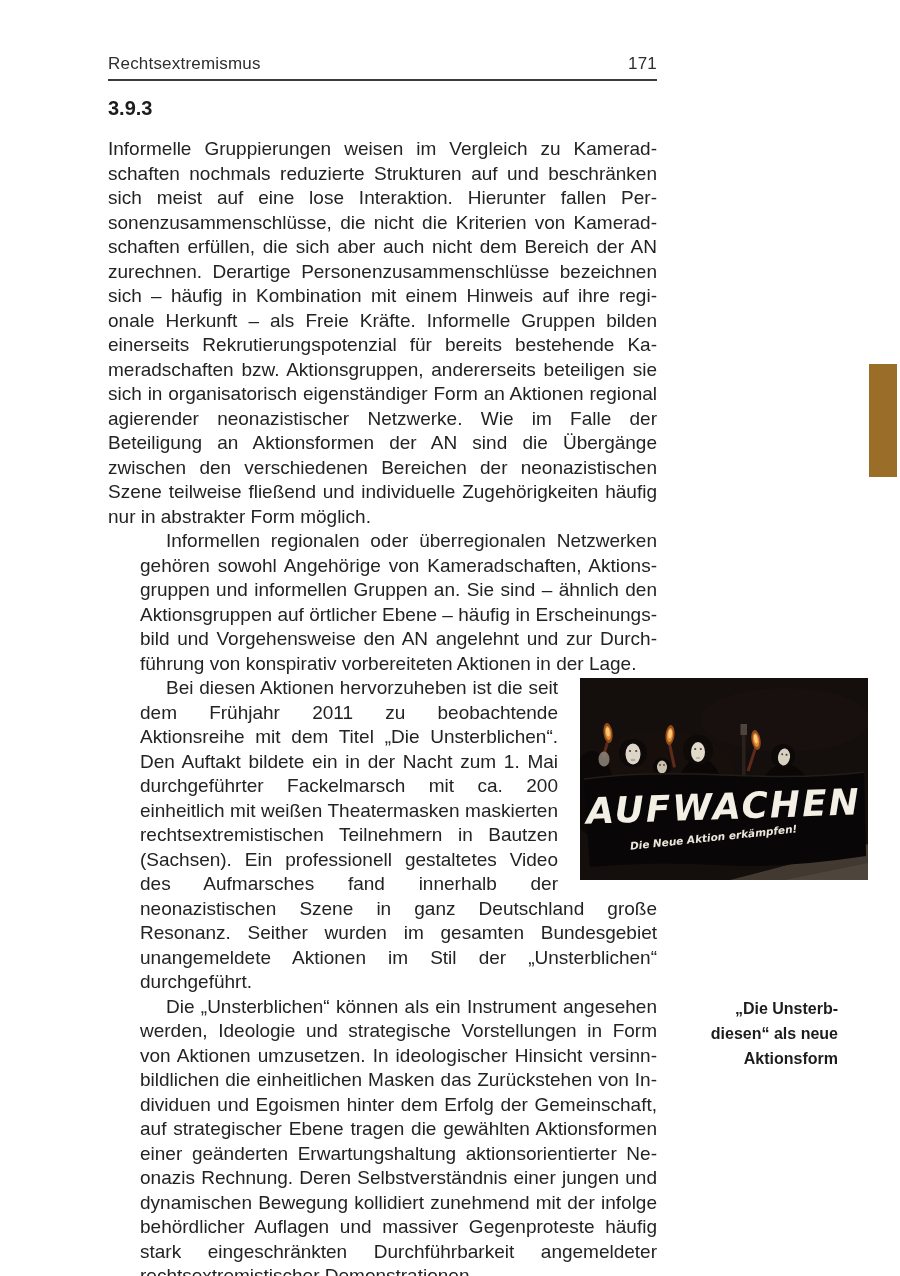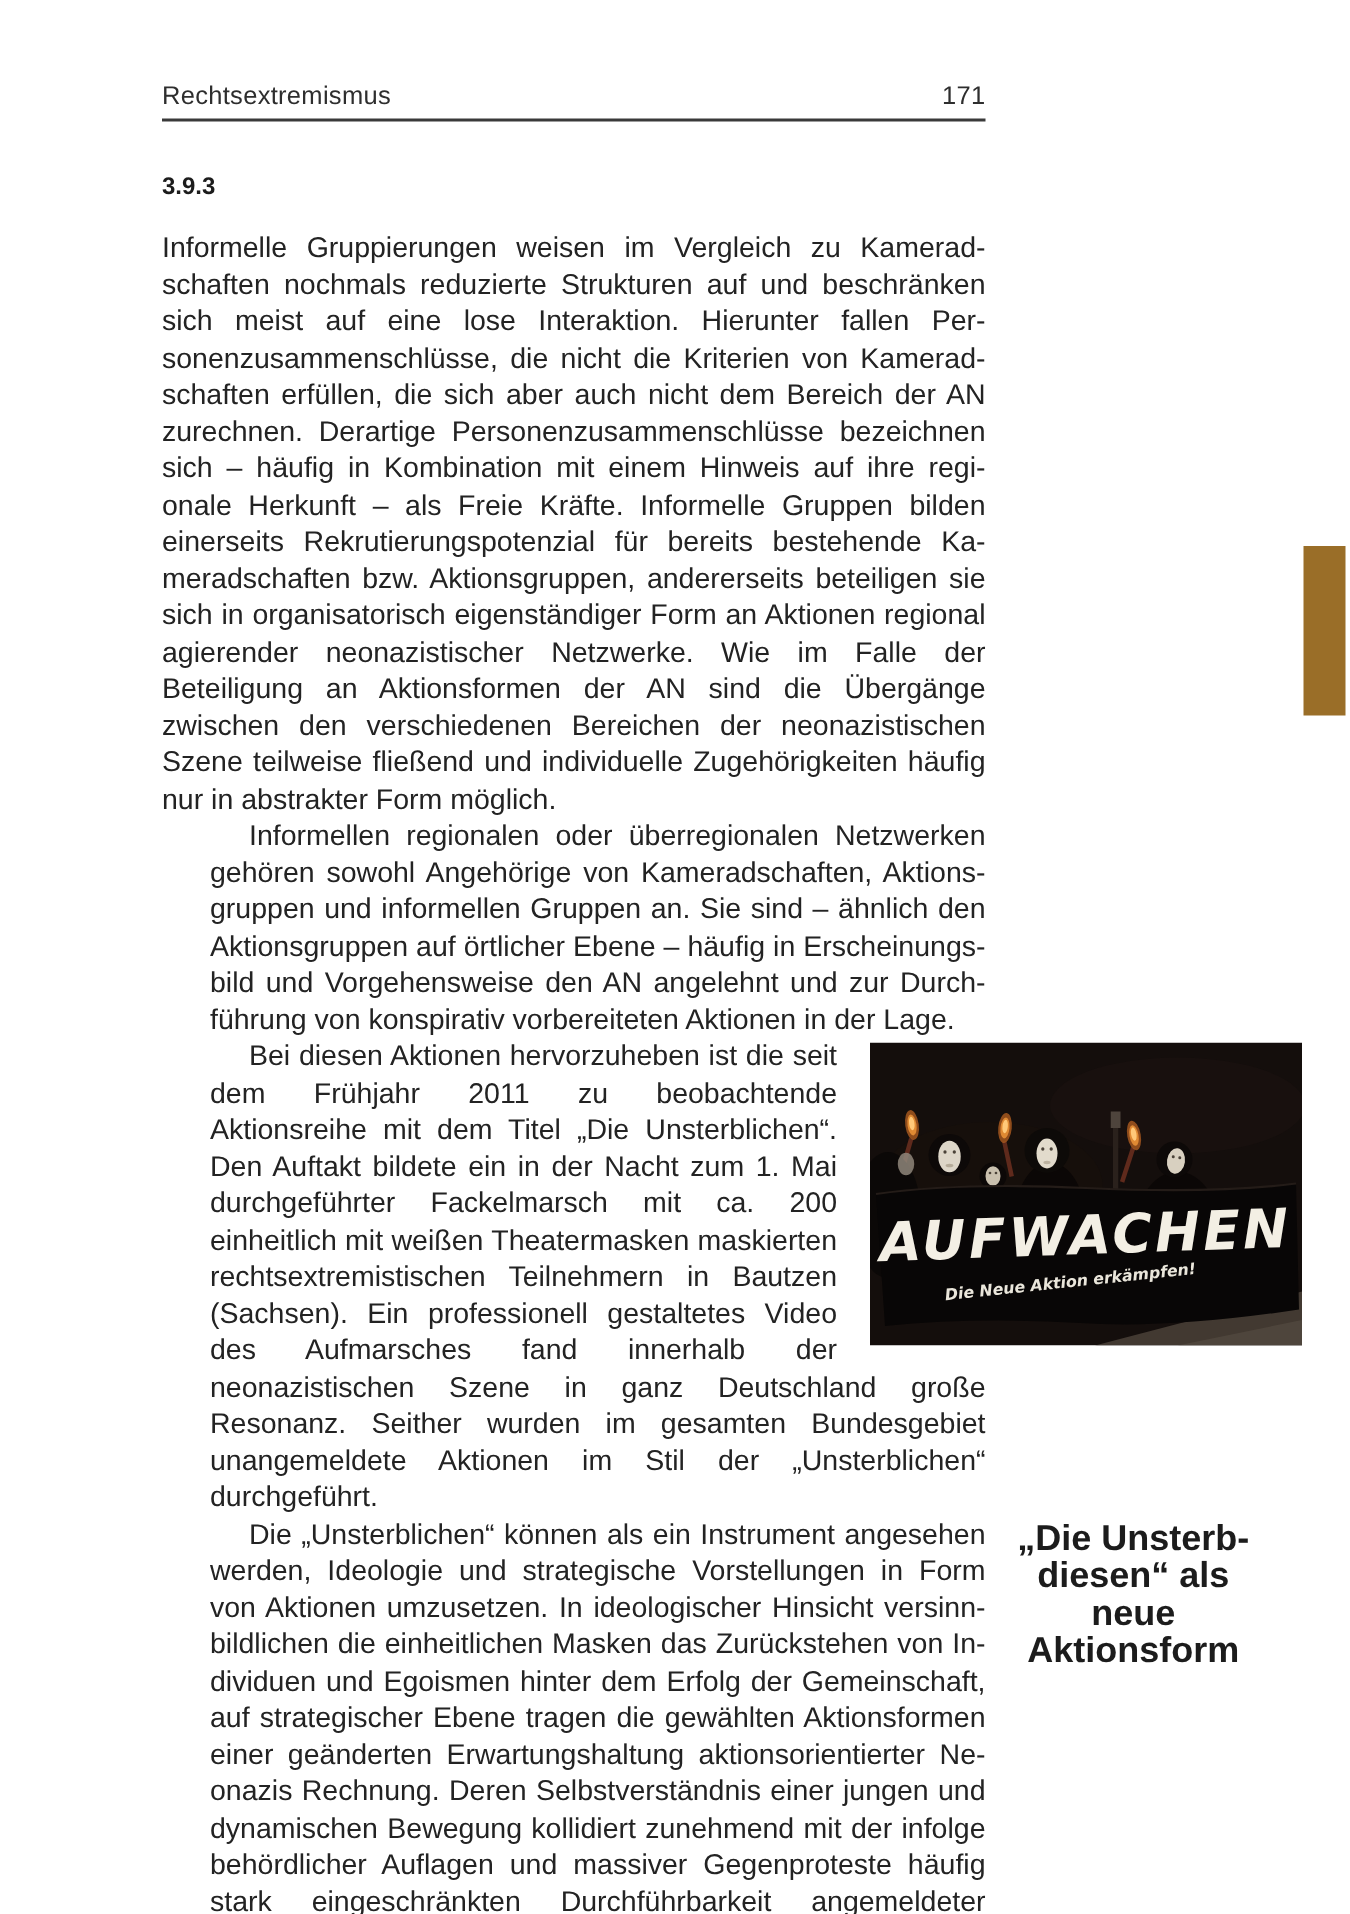--- a/index.html
+++ b/index.html
@@ -14,22 +14,22 @@
   .page{position:absolute;inset:0;}
   .content{position:absolute;left:108px;top:54px;width:549px;}
 
   .running-header{
     display:flex;justify-content:space-between;align-items:flex-start;
     font-size:17px;color:#2e2e2e;letter-spacing:.2px;
   }
   .header-rule{border-bottom:2px solid #3a3a3a;margin-top:5px;}
 
   .section-heading{
-    margin-top:32px;display:flex;
-    font-size:16px;font-weight:bold;color:#1c1c1c;line-height:24px;
+    margin-top:15px;display:flex;
+    font-size:20px;font-weight:bold;color:#1c1c1c;line-height:24px;
   }
   .section-number{width:77px;flex:0 0 77px;}
 
   .body-copy{
     margin-top:17px;
     font-size:19px;line-height:24.5px;
     text-align:justify;color:#232323;
     hyphens:manual;
   }
   .body-copy p{margin:0;}
@@ -39,22 +39,22 @@
     float:right;
     width:288px;height:202px;
     margin:2px -211px 16px 22px;
     padding:0;
   }
   figure.photo svg{display:block;width:288px;height:202px;}
 
   .note-anchor{position:relative;}
   .margin-note{
     position:absolute;left:565px;top:1px;width:165px;
-    font-weight:bold;font-size:24px;line-height:25px;
-    text-align:center;color:#1c1c1c;
+    font-weight:bold;font-size:16px;line-height:25px;
+    text-align:right;color:#1c1c1c;
   }
 
   .chapter-tab{
     position:absolute;left:869px;top:364px;
     width:28px;height:113px;
   }
 </style>
 </head>
 <body>
 

